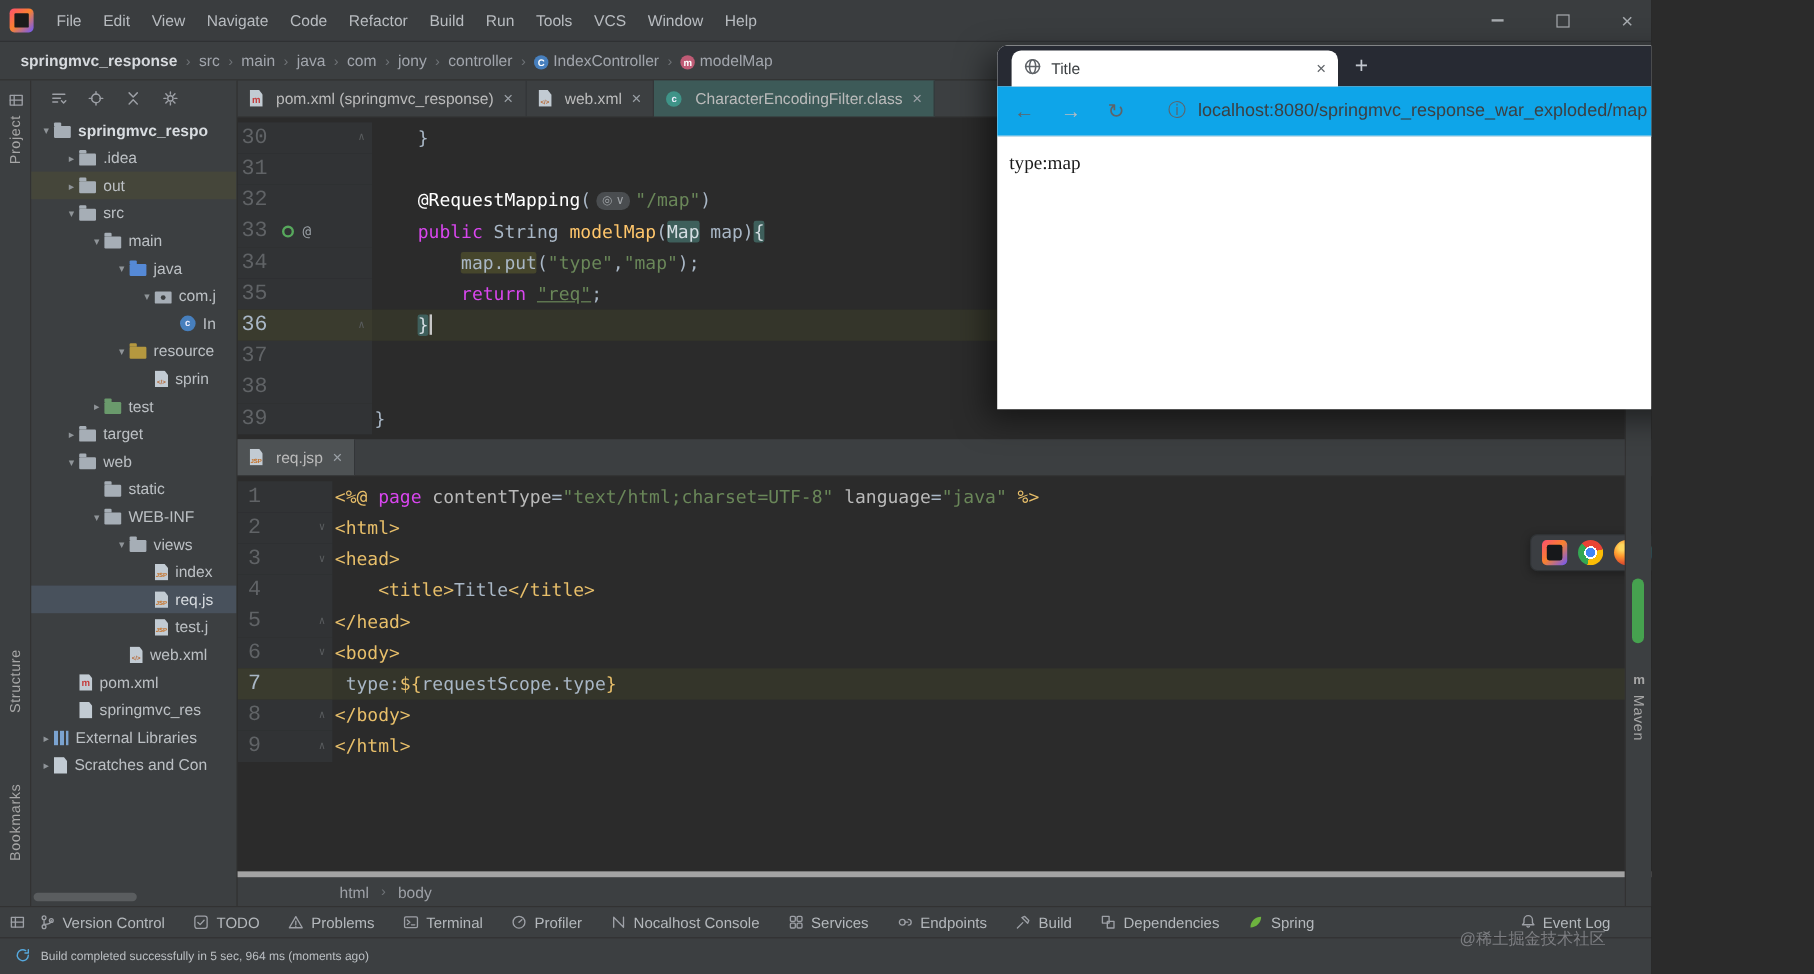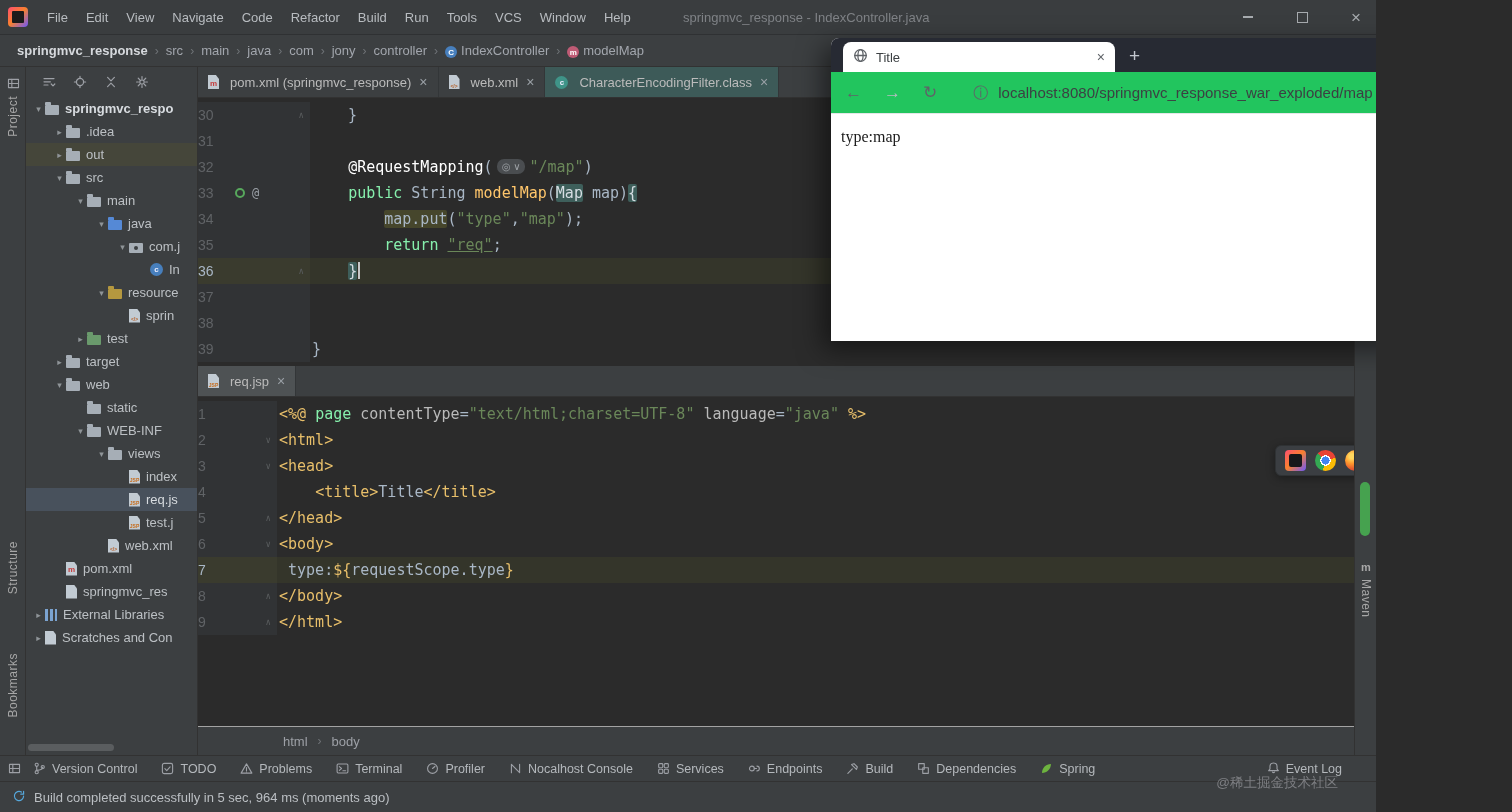--- a/index.html
+++ b/index.html
@@ -78,31 +78,31 @@
 .more-vert{position:absolute;right:12px;top:6px;color:#a6a6a6;font-size:16px}
 .more-vert::before{content:"⋮"}
 .editor{position:relative;background:#2b2b2b;overflow:hidden}
 .editor.top{height:268px}
 .editor.bot{height:329px}
 .rows{padding-top:4px}
 .edrow{display:flex;height:26px;align-items:center;white-space:pre;font-family:"DejaVu Sans Mono",monospace;font-size:15px}
 .gut{display:flex;align-items:center;height:100%;background:#313335;flex:0 0 auto}
 .editor.top .gut{width:112px}
 .editor.bot .gut{width:79px}
-.lnum{flex:0 0 28px;text-align:left;color:#606366;font-size:14px;font-family:Liberation Sans, sans-serif}
+.lnum{flex:0 0 28px;text-align:center;color:#606366;font-size:18px;font-family:Liberation Mono, monospace}
 .gslot{flex:0 0 48px;display:flex;align-items:center;gap:7px;padding-left:9px}
 .fold{flex:1;text-align:right;padding-right:6px;color:#5a5d5f;font-size:9px}
 .codeln{padding-left:2px}
 .hlrow{background:#34352a}
 .hlrow .gut{background:#3a3b2e}
 .hlrow .lnum{color:#a9b7c6}
 .g-bean{width:10px;height:10px;border:2px solid #57a85c;border-radius:50%}
 .g-at{color:#9aa0a6;font-size:12px;font-family:"DejaVu Sans Mono",monospace}
 .sg-pl{color:#a9b7c6}
-.sg-kw{color:#86efac}
+.sg-kw{color:#d946ef}
 .sg-str{color:#6a8759}
 .sg-stru{color:#6a8759;text-decoration:underline}
 .sg-ann{color:#ffffff}
 .sg-meth{color:#ffc66b}
 .sg-teal{color:#d5dde2;background:#3e5f5b;border-radius:2px}
 .sg-olive{color:#a9b7c6;background:#46462c;border-radius:2px}
 .sg-tag{color:#e8bf6a}
 .sg-attr{color:#bababa}
 .sg-el{color:#e8bf6a}
 .sg-inlay{display:inline-block;background:#4a4d50;color:#9fa3a7;border-radius:7px;font-size:10px;line-height:15px;padding:0 5px;margin:0 4px;vertical-align:2px;font-family:"Liberation Sans",sans-serif}
@@ -110,41 +110,41 @@
 .inspect{position:absolute;top:8px;right:52px;display:flex;align-items:center;gap:9px;color:#c9cdd1;font-size:12px}
 .inspect .chevbtn{color:#9da0a6;font-size:10px}
 .etick{position:absolute;right:5px;top:26px;width:5px;height:10px;background:#c98b2d;border-radius:1px}
 .btoolbar{position:absolute;top:48px;right:84px;display:flex;gap:9px;align-items:center;background:#3b3e42;border:1px solid #2f3234;border-radius:6px;padding:4px 9px;box-shadow:0 2px 8px rgba(0,0,0,.35)}
 .bic{width:21px;height:21px;border-radius:50%}
 .bic-idea{border-radius:4px;background:linear-gradient(135deg,#fe4f70,#f9812e 48%,#6b57ff);position:relative}
 .bic-idea::after{content:"";position:absolute;inset:4px;background:#17181b;border-radius:2px}
 .bic-chrome{background:radial-gradient(circle,#4285f4 0 27%,#fff 27% 36%,rgba(0,0,0,0) 36%),conic-gradient(from -45deg,#ea4335 0 120deg,#fbbc05 0 240deg,#34a853 0 360deg)}
 .bic-firefox{background:radial-gradient(circle at 32% 30%,#ffd75e 0 12%,#ff9a2e 35%,#e4572e 62%,#a93226 100%)}
 .bic-edge{background:linear-gradient(140deg,#45e6c0 0%,#2aa9e0 45%,#1b5bd6 75%,#123a9e 100%)}
-.ebreadcrumb{height:29px;background:#3c3f41;border-top:1px solid #a3a3a3;display:flex;align-items:center;gap:8px;padding-left:85px;color:#9da0a6;font-size:13px}
+.ebreadcrumb{height:29px;background:#3c3f41;border-top:5px solid #a3a3a3;display:flex;align-items:center;gap:8px;padding-left:85px;color:#9da0a6;font-size:13px}
 
 .sbar1{position:absolute;left:0;right:0;bottom:31px;height:26px;background:#3c3f41;border-top:1px solid #323232;display:flex;align-items:center}
 .corner-ico{margin-left:8px;display:flex}
 .sb-buttons{display:flex;gap:24px;margin-left:12px;align-items:center}
 .sbtn{display:flex;align-items:center;gap:6px;font-size:12.5px;color:#b4b8bc;cursor:default;white-space:nowrap}
 .eventlog{position:absolute;right:34px;display:flex;align-items:center;gap:6px;font-size:12.5px;color:#b4b8bc}
-.sbar2{position:absolute;left:0;right:0;bottom:0;height:31px;background:#3c3f41;border-top:1px solid #323232;display:flex;align-items:center;font-size:13px;color:#bbbfc3}
+.sbar2{position:absolute;left:0;right:0;bottom:0;height:31px;background:#3c3f41;border-top:1px solid #323232;display:flex;align-items:center;font-size:10px;color:#bbbfc3}
 .buildmsg{display:flex;align-items:center;gap:8px;margin-left:12px}
 .sb2right{position:absolute;right:14px;display:flex;align-items:center;gap:24px}
 .devmode{display:flex;align-items:center;gap:6px}
 .watermark{position:absolute;right:38px;bottom:20px;z-index:40;color:rgba(190,190,196,.5);font-size:13.5px}
 
 .browser{position:absolute;left:831px;top:38px;width:681px;height:303px;background:#fff;border-radius:8px 0 0 0;box-shadow:-8px 8px 26px rgba(0,0,0,.5);z-index:60;overflow:hidden}
 .btabs{height:34px;background:#272a33;display:flex;align-items:flex-end}
 .btab{margin-left:12px;width:272px;height:30px;background:#fff;border-radius:8px 8px 0 0;display:flex;align-items:center;padding:0 10px;gap:8px;font-size:13px;color:#3c4043}
 .btab-close{margin-left:auto;color:#5f6368;font-size:14px}
 .btab-close::before{content:"×"}
 .bnew{align-self:center;margin-left:14px;color:#c3c7cf;font-size:19px;line-height:1}
 .bnew::before{content:"+"}
-.bnav{height:42px;background:#22c55e;border-bottom:1px solid #e4e6e8;display:flex;align-items:center;padding-left:14px;gap:22px}
+.bnav{height:42px;background:#0ea5e9;border-bottom:1px solid #e4e6e8;display:flex;align-items:center;padding-left:14px;gap:22px}
 .bico{color:#5f6368;font-size:17px;line-height:1}
 .bico.fwd{color:#b8bcc2}
 .back::before{content:"←"}
 .fwd::before{content:"→"}
 .reload::before{content:"↻"}
 .burl{display:flex;align-items:center;gap:10px;margin-left:14px}
 .info{font-size:15px}
 .info::before{content:"ⓘ"}
 .urltext{color:#3c4043;font-size:15px}
 .bcontent{padding:14px 10px;font-family:"Liberation Serif",serif;font-size:16px;color:#1a1a1a}
@@ -172,21 +172,20 @@
         <div class="menu">Navigate</div>
         <div class="menu">Code</div>
         <div class="menu">Refactor</div>
         <div class="menu">Build</div>
         <div class="menu">Run</div>
         <div class="menu">Tools</div>
         <div class="menu">VCS</div>
         <div class="menu">Window</div>
         <div class="menu">Help</div>
       </div>
-    <div class="wintitle">springmvc_response - IndexController.java</div>
     <div class="winctrls">
       <span class="wc wc-min"></span>
       <span class="wc wc-max"></span>
       <span class="wc wc-close"></span>
     </div>
   </div>
 
   <div class="navbar">
       <span class="crumb root">
         <span>springmvc_response</span>

